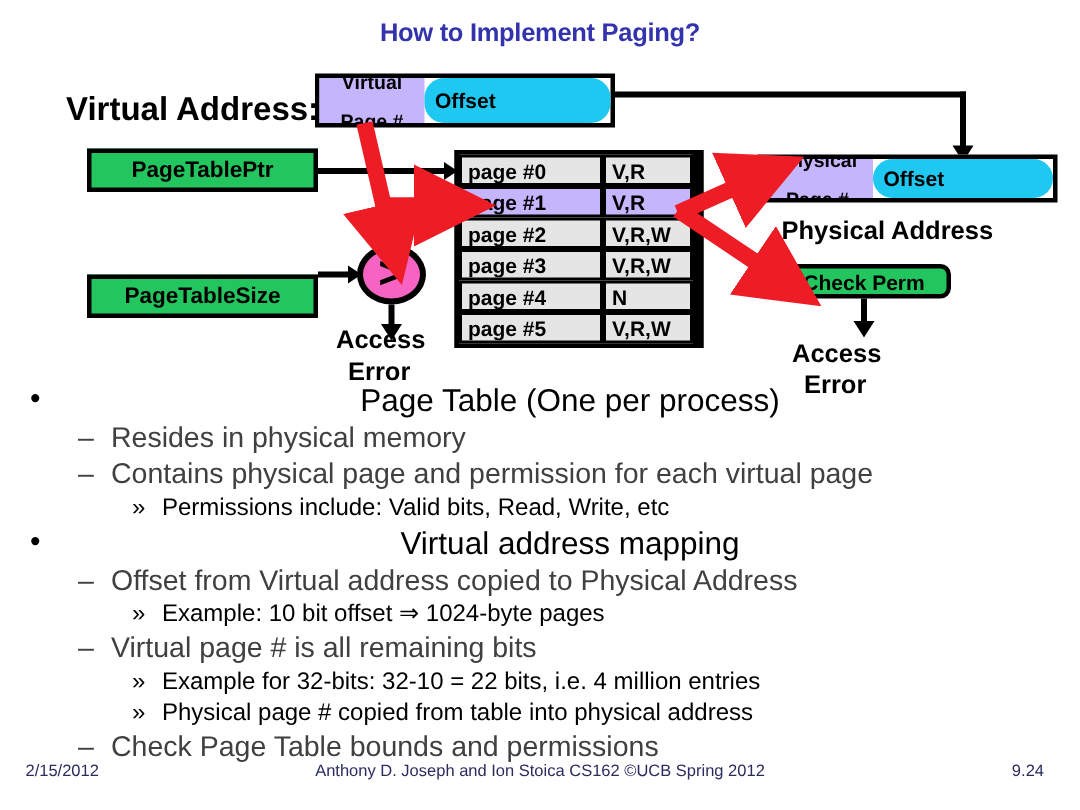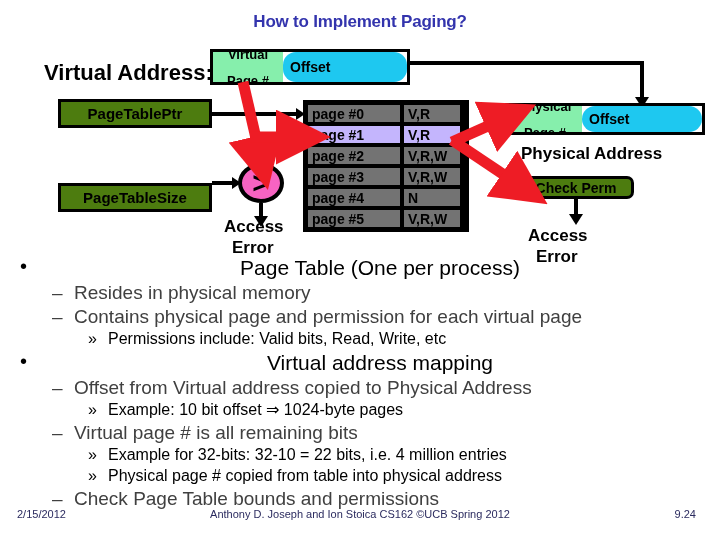--- a/index.html
+++ b/index.html
@@ -14,36 +14,36 @@
   .title{
     position:absolute;left:0;top:12px;width:720px;text-align:center;
     font-size:17px;font-weight:bold;color:#3334ad;letter-spacing:-0.2px;
   }
 
   
   .lbl{position:absolute;font-weight:bold;color:#000;white-space:nowrap;}
 
   
   .vabox{position:absolute;border:3px solid #000;background:#fff;display:flex;box-sizing:border-box;}
-  .vpn{background:#86efac;color:#000;font-weight:bold;display:flex;align-items:center;
+  .vpn{background:#c4b5fd;color:#000;font-weight:bold;display:flex;align-items:center;
        justify-content:center;box-sizing:border-box;overflow:hidden;}
   .vpn span{display:block;text-align:center;line-height:13px;font-size:13px;}
   .off{background:#1ec8f0;color:#000;font-weight:bold;display:flex;align-items:center;
        padding-left:7px;box-sizing:border-box;font-size:14px;border-radius:13px;}
 
-  .pinkbox{position:absolute;border:3px solid #000;background:#4d7c0f;
+  .pinkbox{position:absolute;border:3px solid #000;background:#22c55e;
     display:flex;align-items:center;justify-content:center;box-sizing:border-box;
     font-weight:bold;font-size:15px;color:#000;}
   .pinkround{border-radius:7px;}
 
   
   .ptable{position:absolute;border:3px solid #000;background:#000;box-sizing:border-box;}
   .ptrow{display:flex;height:21px;}
   .ptcell{border:2px solid #000;box-sizing:border-box;font-weight:bold;font-size:14px;
-          color:#000;display:flex;align-items:center;padding-left:4px;background:#737373;
+          color:#000;display:flex;align-items:center;padding-left:4px;background:#e5e5e5;
           overflow:hidden;white-space:nowrap;}
   .ptcell.n{width:96px;}
   .ptcell.p{width:60px;}
   .ptrow.sel .ptcell{background:#c4b5fd;}
 
   
   .cmp{position:absolute;width:46px;height:40px;border-radius:50%;
        background:#f763c2;border:4px solid #000;box-sizing:border-box;
        display:flex;align-items:center;justify-content:center;
        font-size:30px;font-weight:bold;color:#000;line-height:1;}

